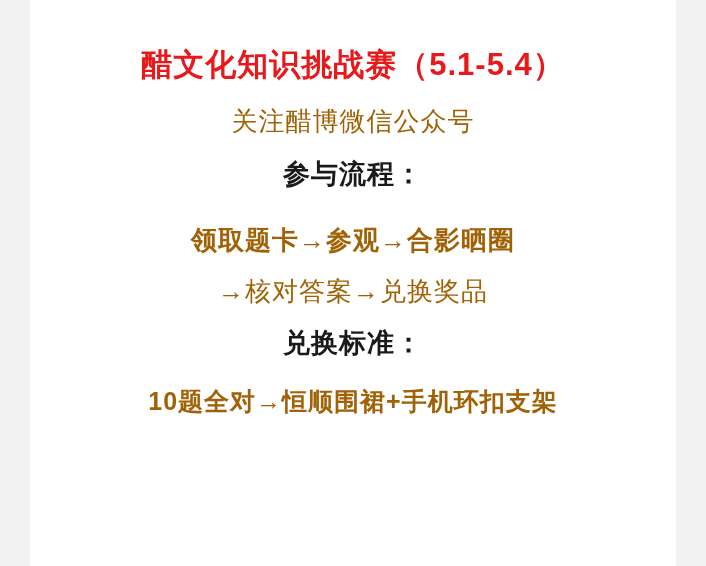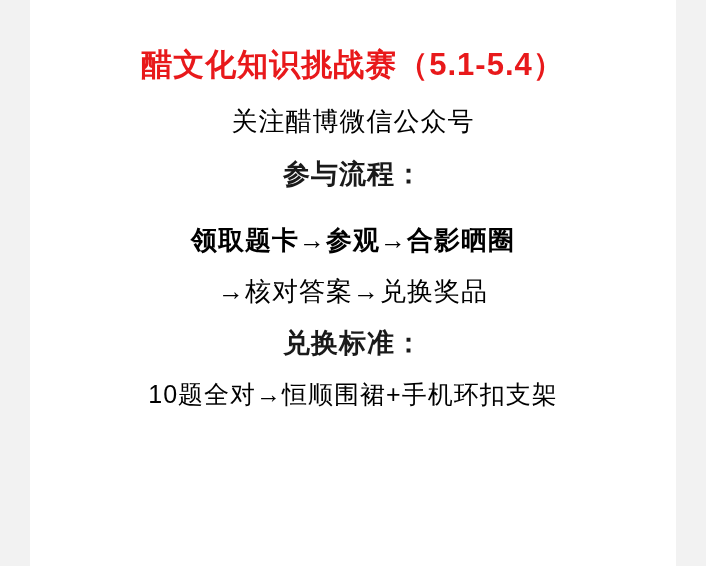--- a/index.html
+++ b/index.html
@@ -52,35 +52,35 @@
 
   .section-head {
     color: #1a1a1a;
     font-weight: bold;
     font-size: 27px;
     line-height: 1.2;
     letter-spacing: 1px;
   }
 
   .line-orange {
-    color: #000000;
+    color: #a16207;
     font-size: 26px;
     line-height: 1.25;
     letter-spacing: 1px;
     white-space: nowrap;
   }
 
   .sp-1 { margin-top: 48px; }
   .sp-2 { margin-top: 22px; }
   .sp-3 { margin-top: 20px; }
   .sp-4 { margin-top: 34px; font-weight: bold; }
   .sp-5 { margin-top: 18px; }
   .sp-6 { margin-top: 20px; }
   .sp-7 { margin-top: 22px; }
-  .sp-8 { margin-top: 20px; }
+  .sp-8 { margin-top: 27px; font-weight: bold; }
 
   .wide {
     font-size: 25px;
   }
 </style>
 </head>
 <body>
 
 <div class="page">
 

